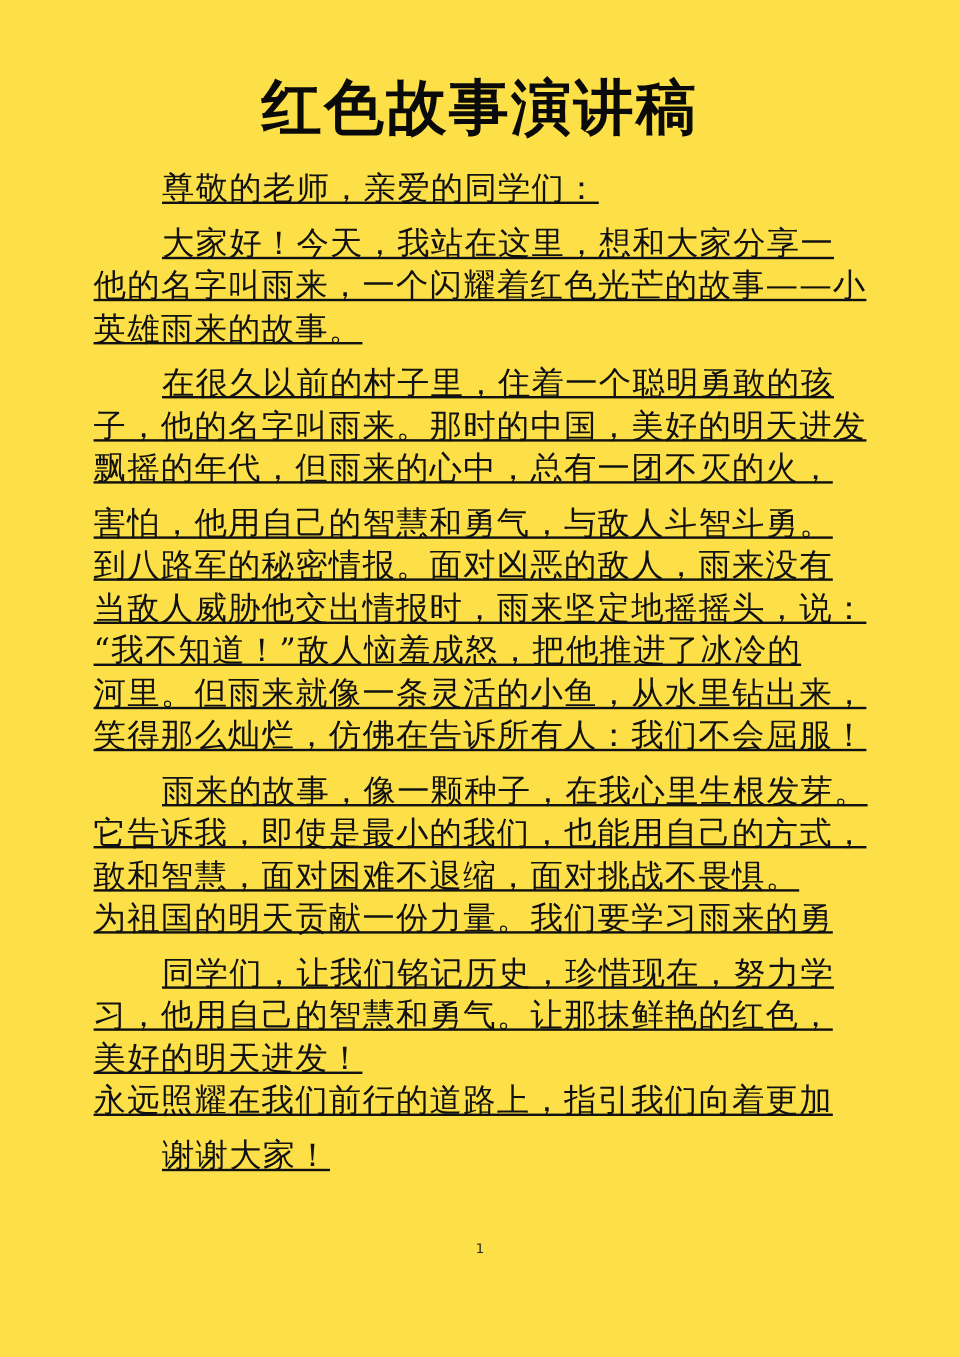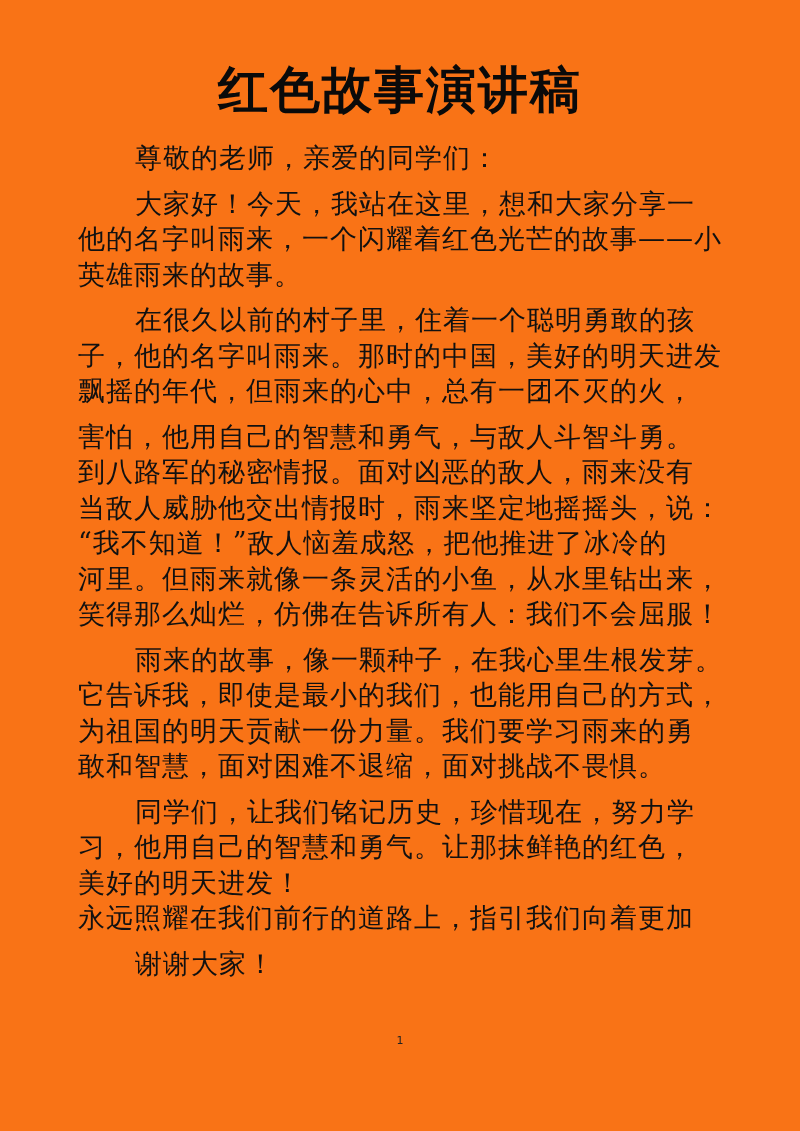--- a/index.html
+++ b/index.html
@@ -13,21 +13,21 @@
       position: relative;
       overflow: hidden;
       color: #111111;
       font-family: "DejaVu Serif", "Liberation Serif", serif;
     }
     .page {
       position: absolute;
       left: 0; top: 0;
       width: 800px;
       height: 1131px;
-      background: #f97316;
+      background: #fde047;
     }
     .title {
       position: absolute;
       left: 0;
       top: 60px;
       width: 800px;
       text-align: center;
       font-size: 50px;
       font-weight: bold;
       letter-spacing: 2px;
@@ -44,20 +44,21 @@
     .para {
       margin: 0 0 10px 0;
       font-size: 27px;
       line-height: 35.5px;
       letter-spacing: 1px;
       color: #111111;
       white-space: nowrap;
     }
     .line {
       display: block;
+      text-decoration: underline;
     }
     .line.indent {
       padding-left: 57px;
     }
     .page-number {
       position: absolute;
       left: 0;
       top: 1034px;
       width: 800px;
       text-align: center;
@@ -95,22 +96,22 @@
       <span class="line">到八路军的秘密情报。面对凶恶的敌人，雨来没有</span>
       <span class="line">当敌人威胁他交出情报时，雨来坚定地摇摇头，说：</span>
       <span class="line">“我不知道！”敌人恼羞成怒，把他推进了冰冷的</span>
       <span class="line">河里。但雨来就像一条灵活的小鱼，从水里钻出来，</span>
       <span class="line">笑得那么灿烂，仿佛在告诉所有人：我们不会屈服！</span>
     </p>
 
     <p class="para">
       <span class="line indent">雨来的故事，像一颗种子，在我心里生根发芽。</span>
       <span class="line">它告诉我，即使是最小的我们，也能用自己的方式，</span>
+      <span class="line">敢和智慧，面对困难不退缩，面对挑战不畏惧。</span>
       <span class="line">为祖国的明天贡献一份力量。我们要学习雨来的勇</span>
-      <span class="line">敢和智慧，面对困难不退缩，面对挑战不畏惧。</span>
     </p>
 
     <p class="para">
       <span class="line indent">同学们，让我们铭记历史，珍惜现在，努力学</span>
       <span class="line">习，他用自己的智慧和勇气。让那抹鲜艳的红色，</span>
       <span class="line">美好的明天进发！</span>
       <span class="line">永远照耀在我们前行的道路上，指引我们向着更加</span>
     </p>
 
     <p class="para">

